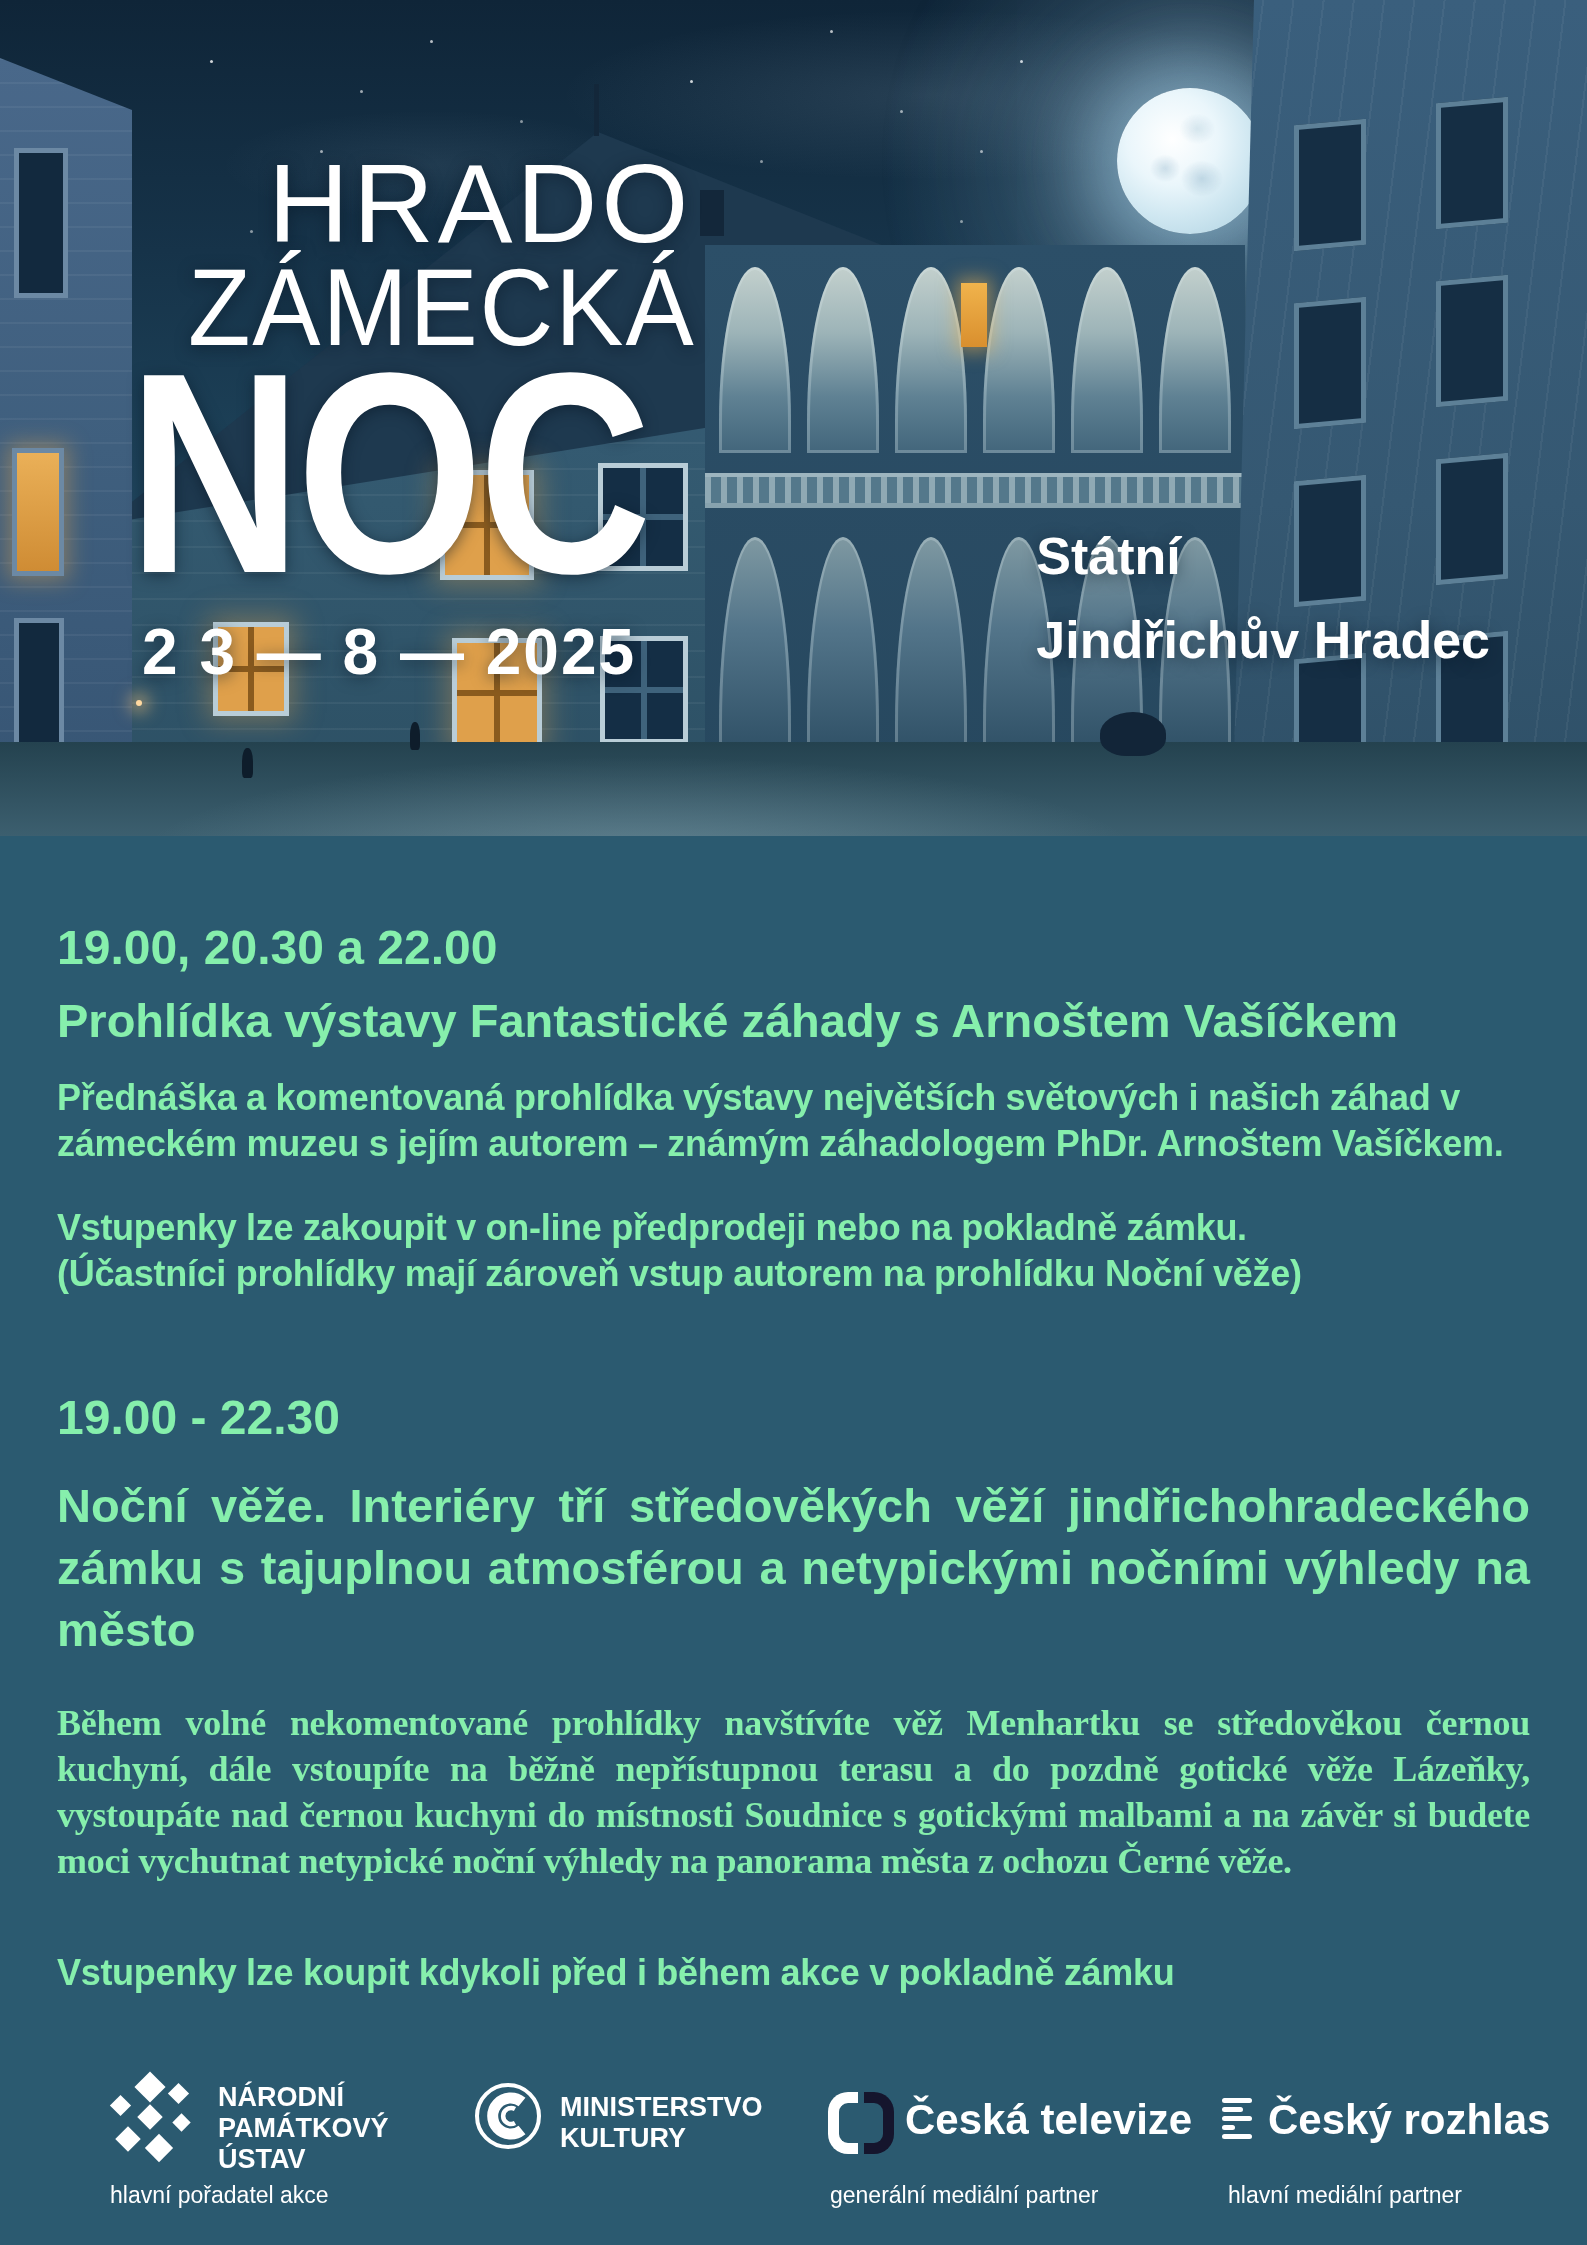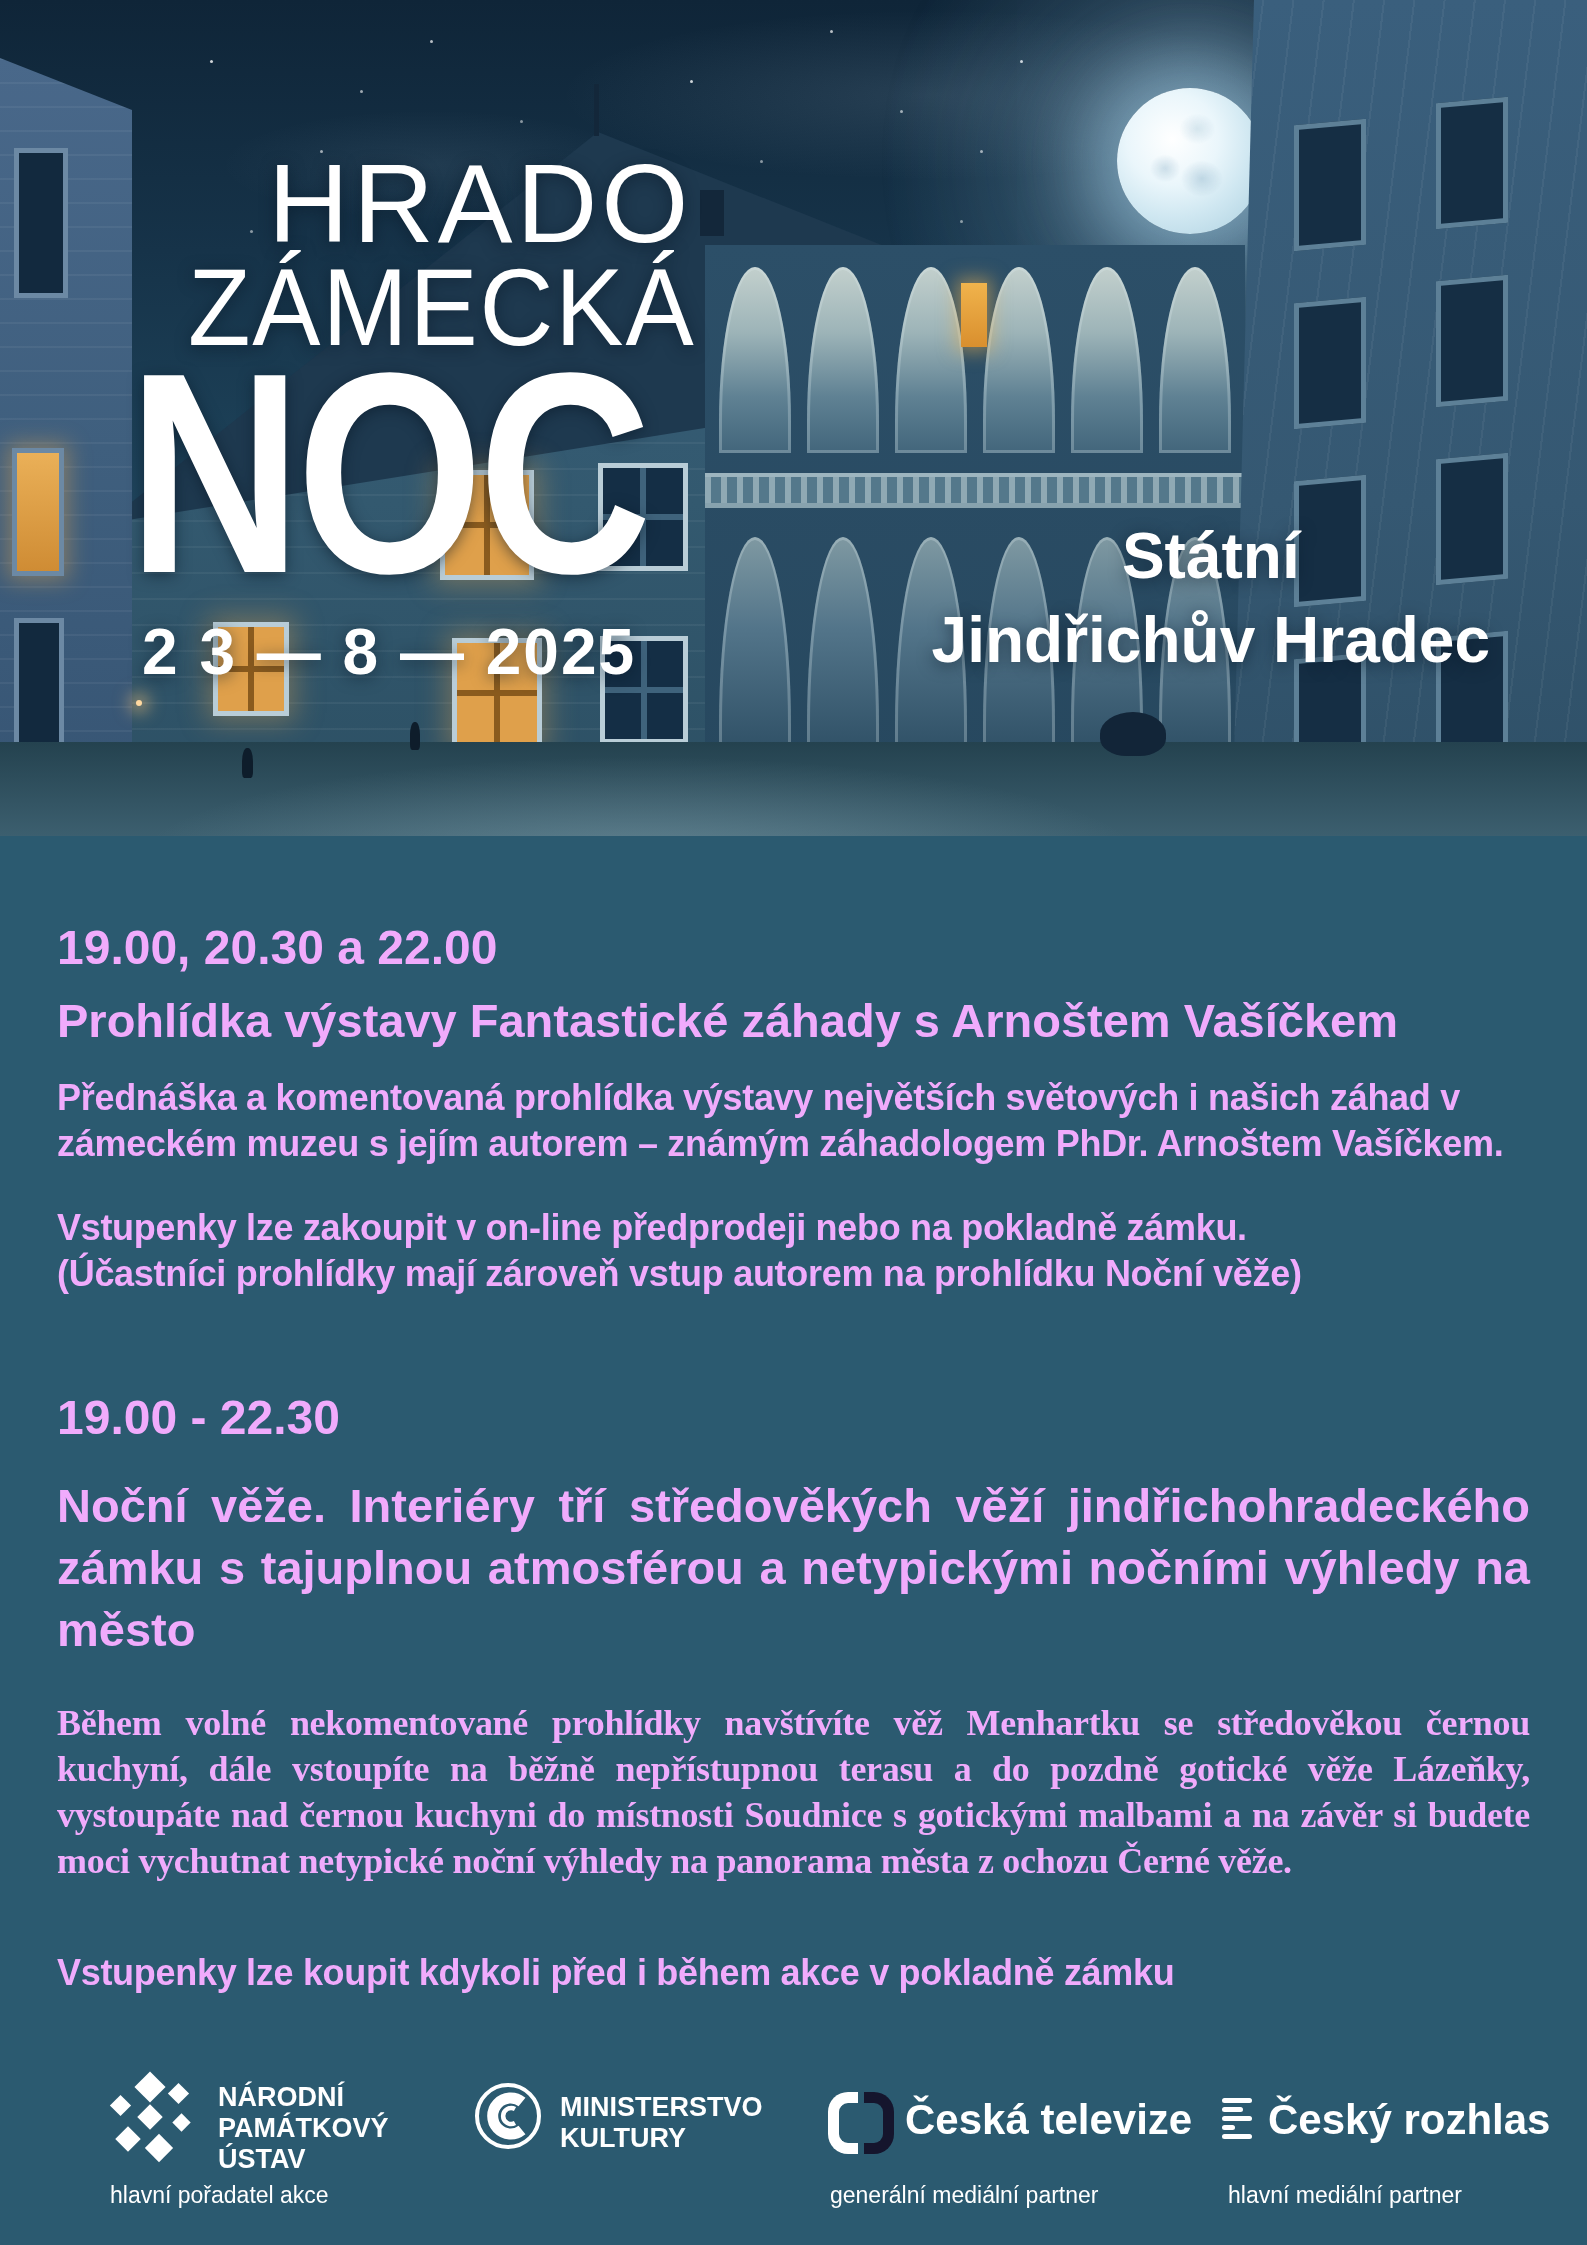--- a/index.html
+++ b/index.html
@@ -75,23 +75,23 @@
   .lamp{position:absolute;left:136px;top:700px;width:6px;height:6px;border-radius:50%;
     background:#ffd9a0;box-shadow:0 0 16px 7px rgba(255,200,120,.5);}
   
   .ovl{position:absolute;color:#fff;text-shadow:0 3px 16px rgba(8,22,36,.55);white-space:nowrap;}
   .h1a{left:268px;top:148px;font-size:112px;font-weight:300;letter-spacing:4px;line-height:1;}
   .h1b{left:188px;top:252px;font-size:110px;font-weight:300;letter-spacing:2px;line-height:1;
        transform:scaleX(.93);transform-origin:left top;}
   .hnoc{left:128px;top:330px;font-size:286px;font-weight:800;letter-spacing:-6px;line-height:1;
        transform:scaleX(.84);transform-origin:left top;}
   .hdate{left:142px;top:620px;font-size:64px;font-weight:bold;letter-spacing:2px;line-height:1;}
-  .venue{right:97px;top:514px;text-align:center;font-size:64px;font-weight:bold;line-height:84px;}
-  
-  .tblock{position:absolute;left:57px;width:1473px;color:#f0abfc;}
+  .venue{right:97px;top:514px;text-align:left;font-size:52px;font-weight:bold;line-height:84px;}
+  
+  .tblock{position:absolute;left:57px;width:1473px;color:#86efac;}
   .time{font-size:48px;font-weight:bold;line-height:56px;}
   .etitle{font-size:47px;font-weight:bold;line-height:62px;}
   .etitle.just{text-align:justify;margin-top:20px;}
   .body{font-size:36px;font-weight:bold;line-height:46px;letter-spacing:-.3px;}
   .body.just{text-align:justify;font-family:Liberation Serif, serif;}
   
   .pcap{position:absolute;font-size:23px;font-weight:normal;color:#fff;white-space:nowrap;}
   .pname{position:absolute;font-size:27px;font-weight:bold;line-height:31px;color:#fff;white-space:nowrap;}
   .bigname{position:absolute;font-size:42px;font-weight:bold;color:#fff;white-space:nowrap;}
   .npu-icon{position:absolute;left:105px;top:2076px;width:100px;height:104px;}

